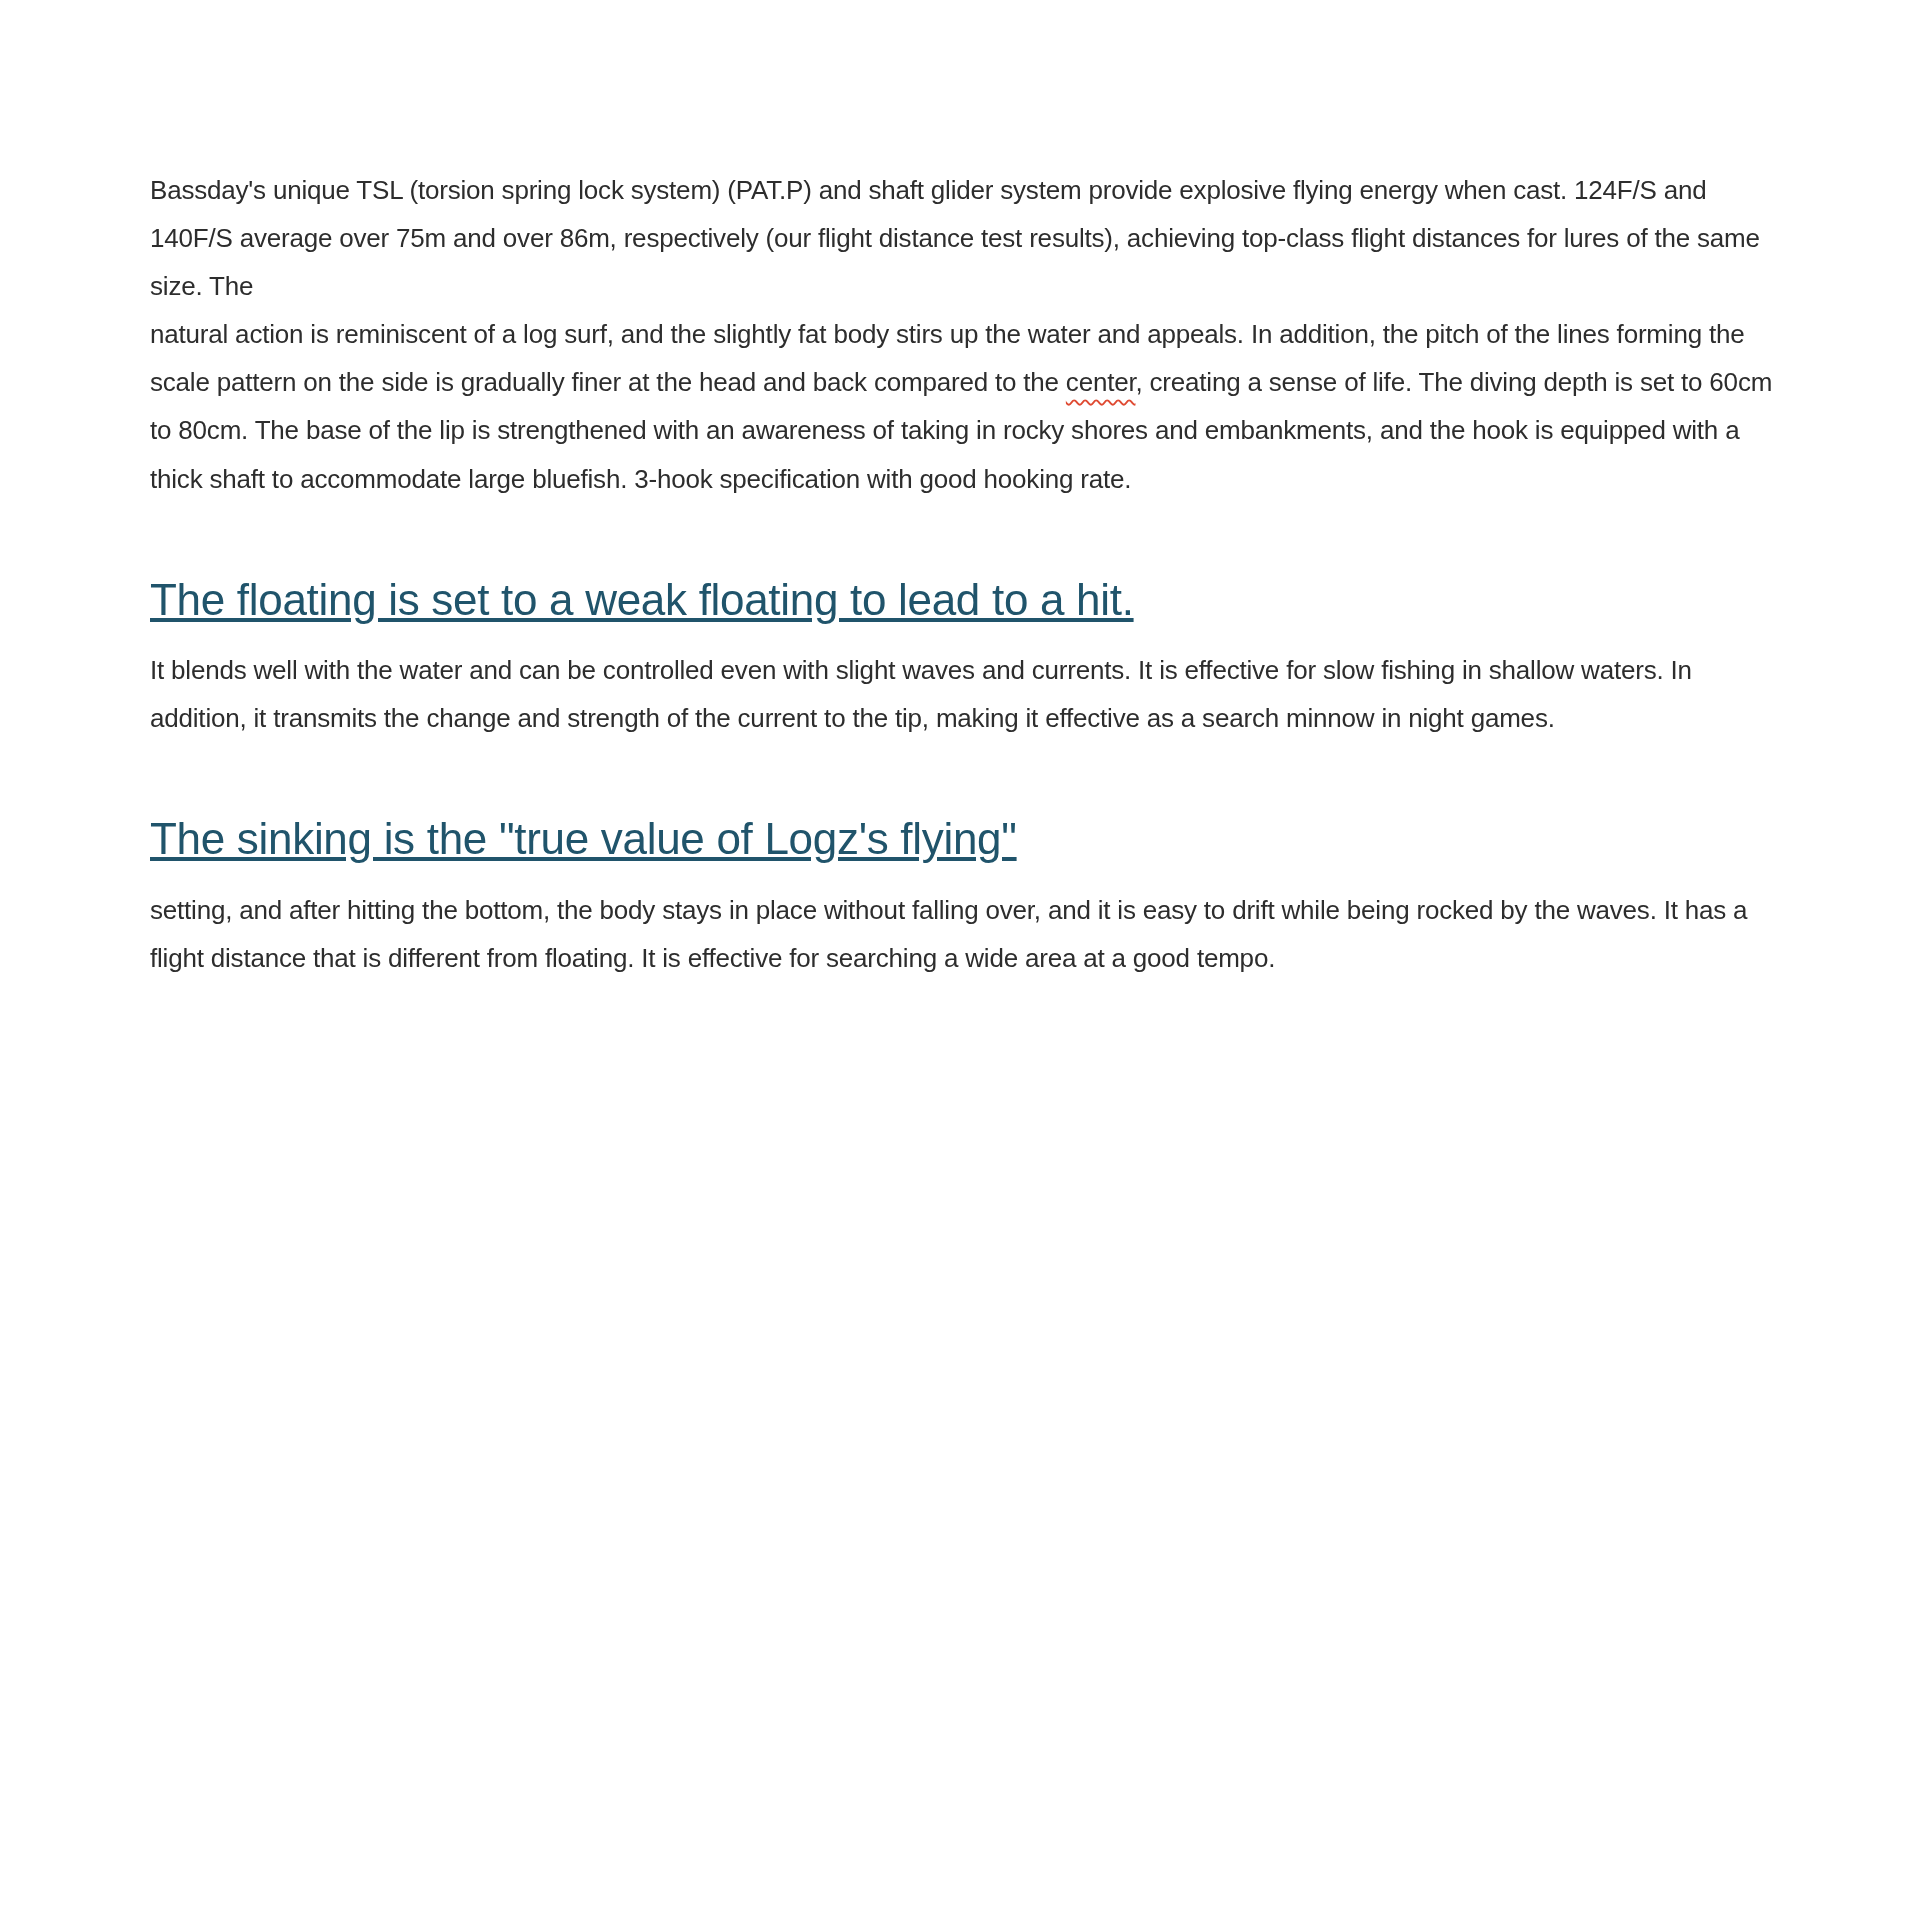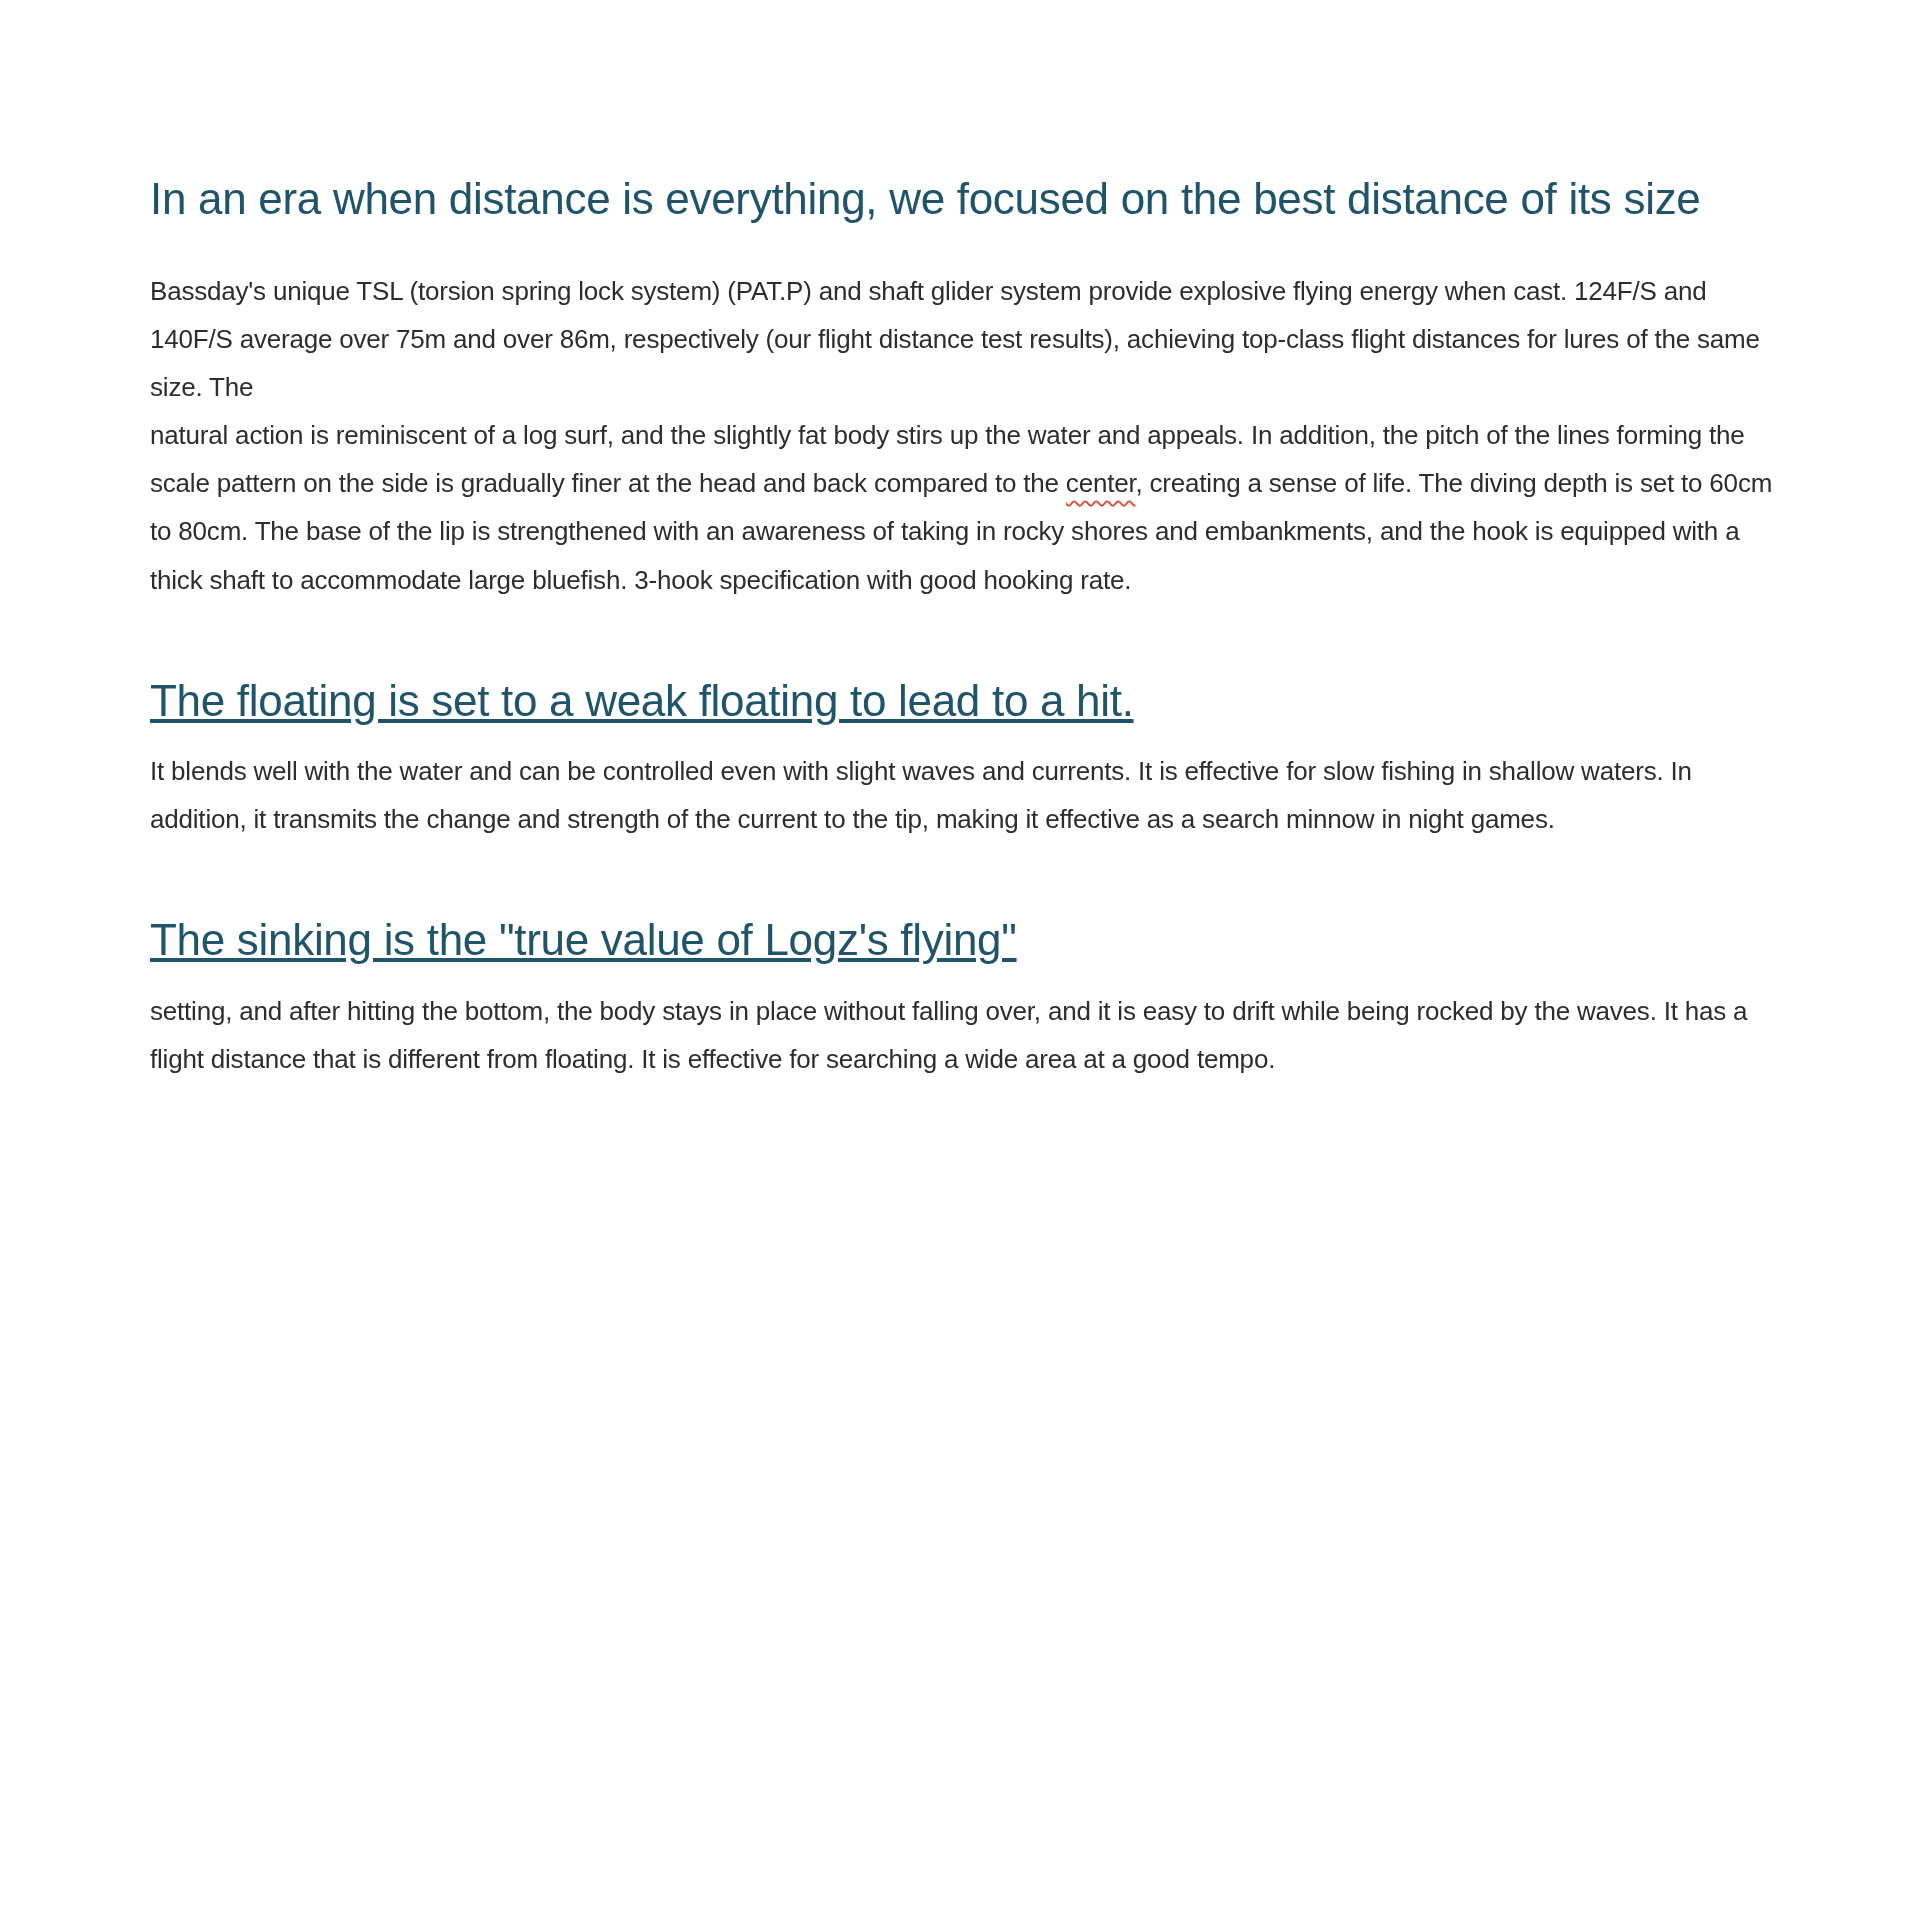--- a/index.html
+++ b/index.html
@@ -57,21 +57,20 @@
     text-decoration-thickness:1.9px;
     text-underline-offset:7.7px;
   }
 </style>
 </head>
 <body>
 
 <main class="content">
 
   <section class="section">
-    <h2 class="section-heading">In an era when distance is everything, we focused on the best distance of its size</h2>
     <p class="section-paragraph">
       <span>Bassday's unique TSL (torsion spring lock system) (PAT.P) and shaft glider system provide explosive flying energy when cast. 124F/S and 140F/S average over 75m and over 86m, respectively (our flight distance test results), achieving top-class flight distances for lures of the same size. The</span><br>
       <span>natural action is reminiscent of a log surf, and the slightly fat body stirs up the water and appeals. In addition, the pitch of the lines forming the scale pattern on the side is gradually finer at the head and back compared to the </span><span class="misspelled">center</span><span>, creating a sense of life. The diving depth is set to 60cm to 80cm. The base of the lip is strengthened with an awareness of taking in rocky shores and embankments, and the hook is equipped with a thick shaft to accommodate large bluefish. 3-hook specification with good hooking rate.</span>
     </p>
   </section>
 
   <section class="section">
     <h2 class="section-heading tight-heading">The floating is set to a weak floating to lead to a hit.</h2>
     <p class="section-paragraph">It blends well with the water and can be controlled even with slight waves and currents. It is effective for slow fishing in shallow waters. In addition, it transmits the change and strength of the current to the tip, making it effective as a search minnow in night games.</p>
   </section>

